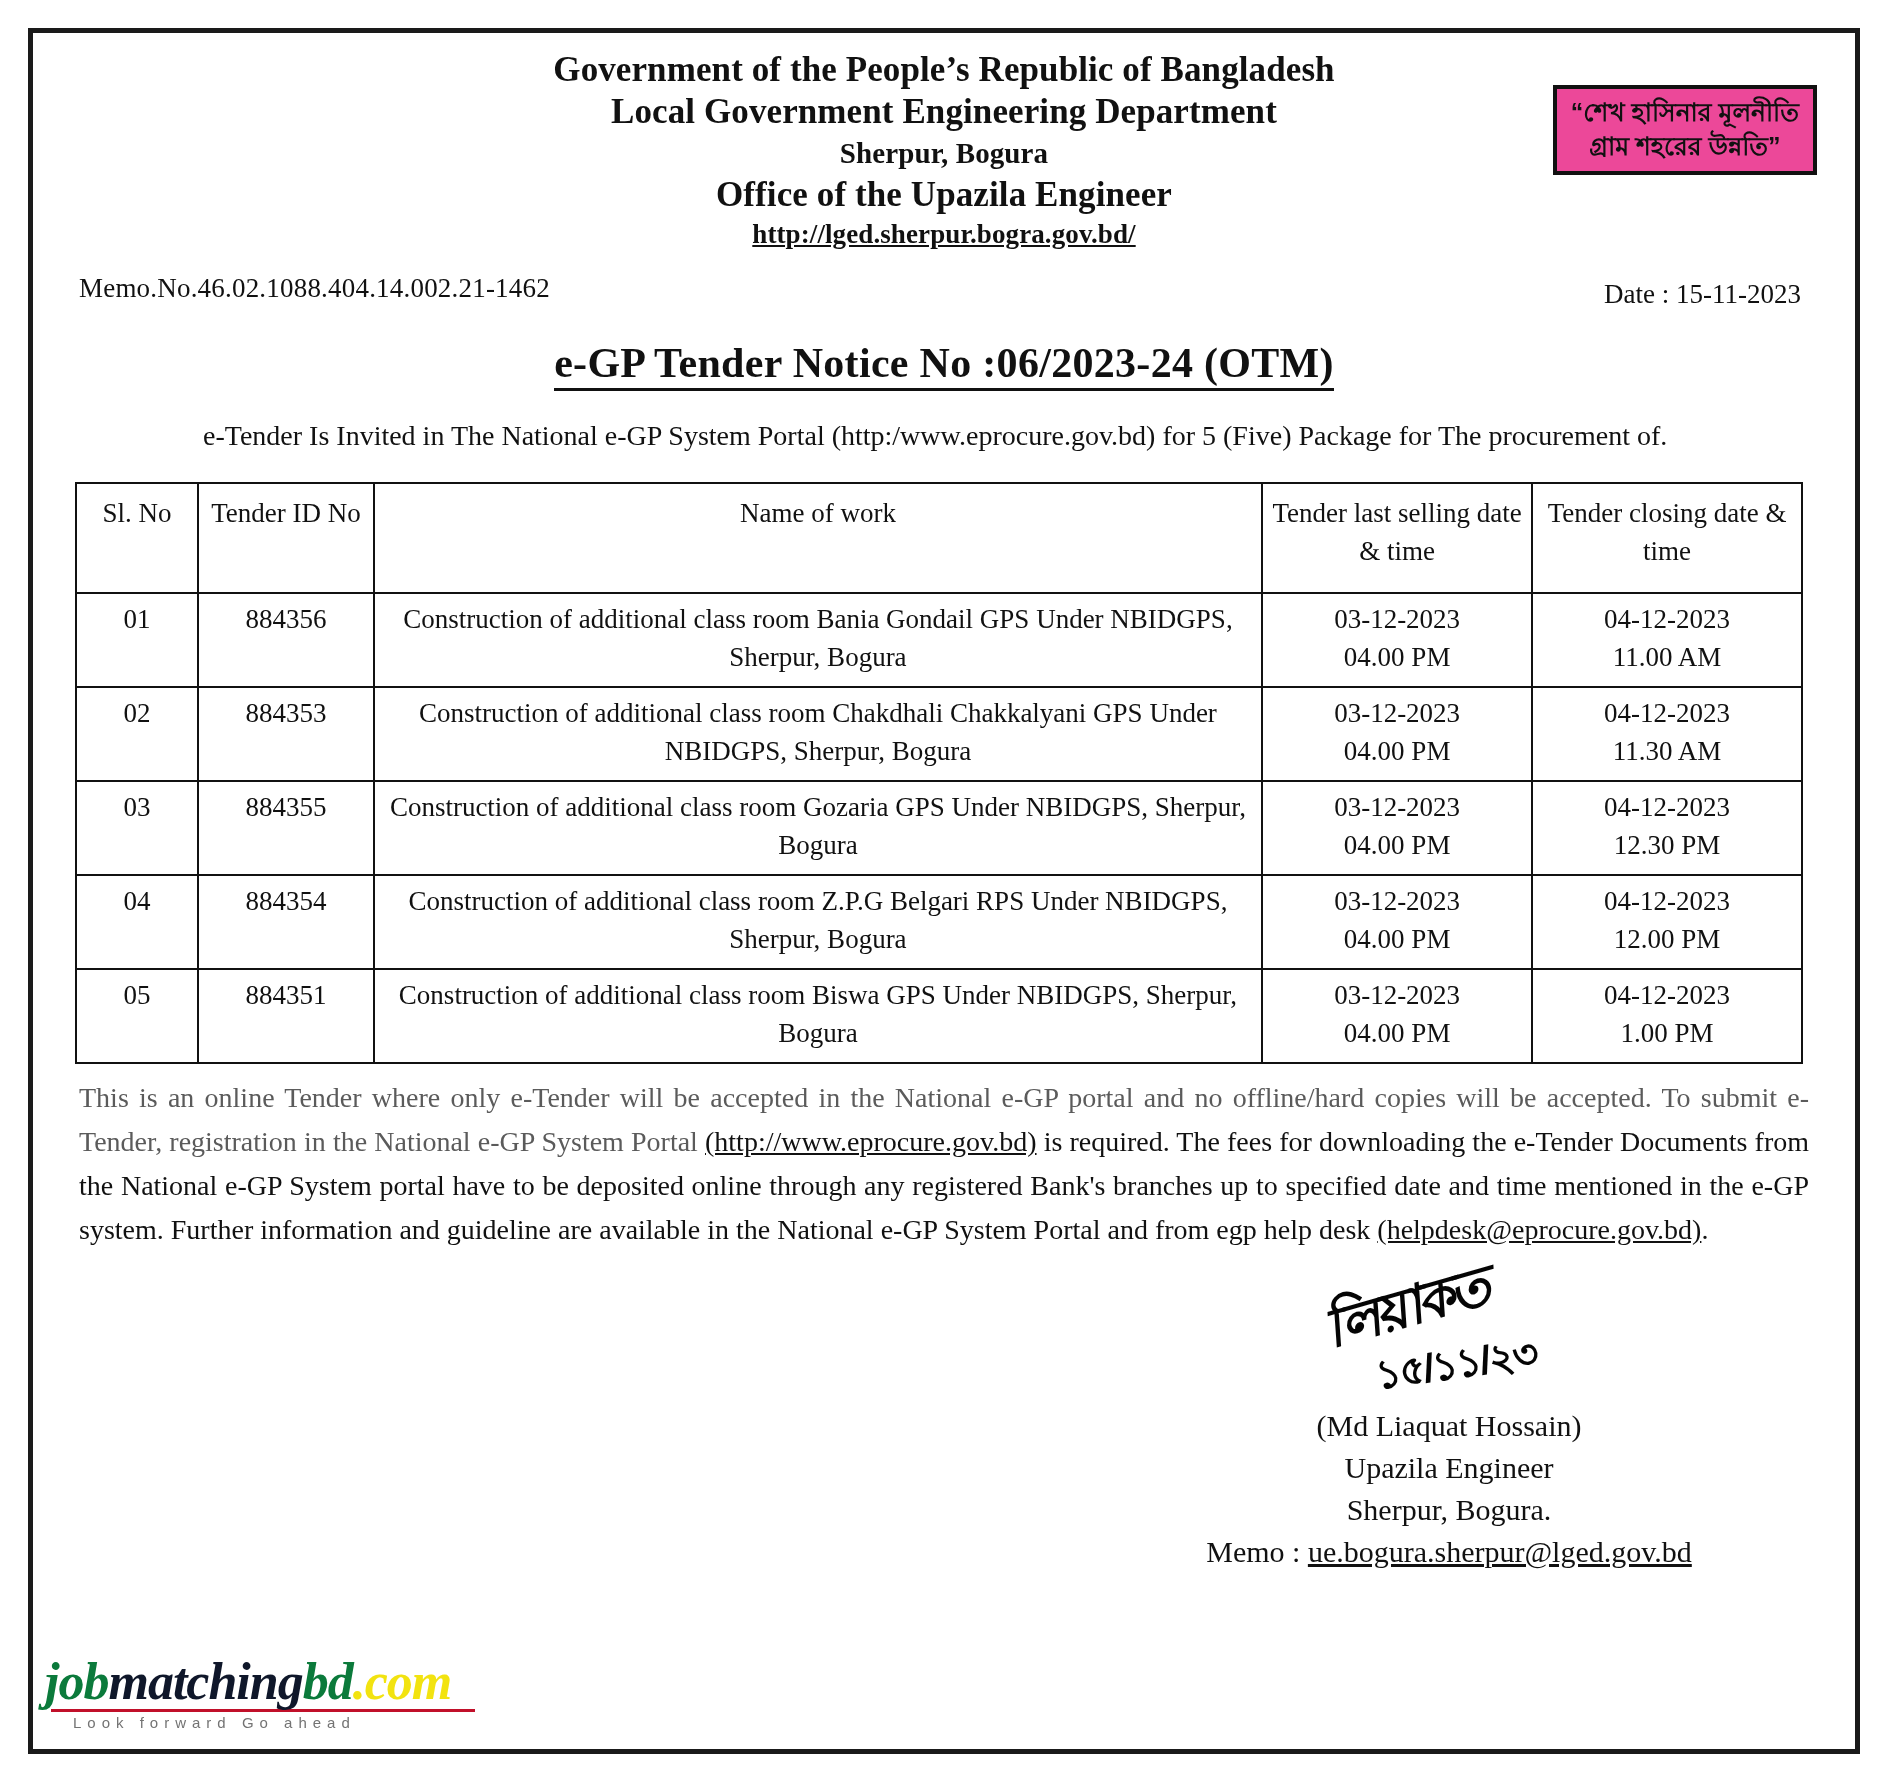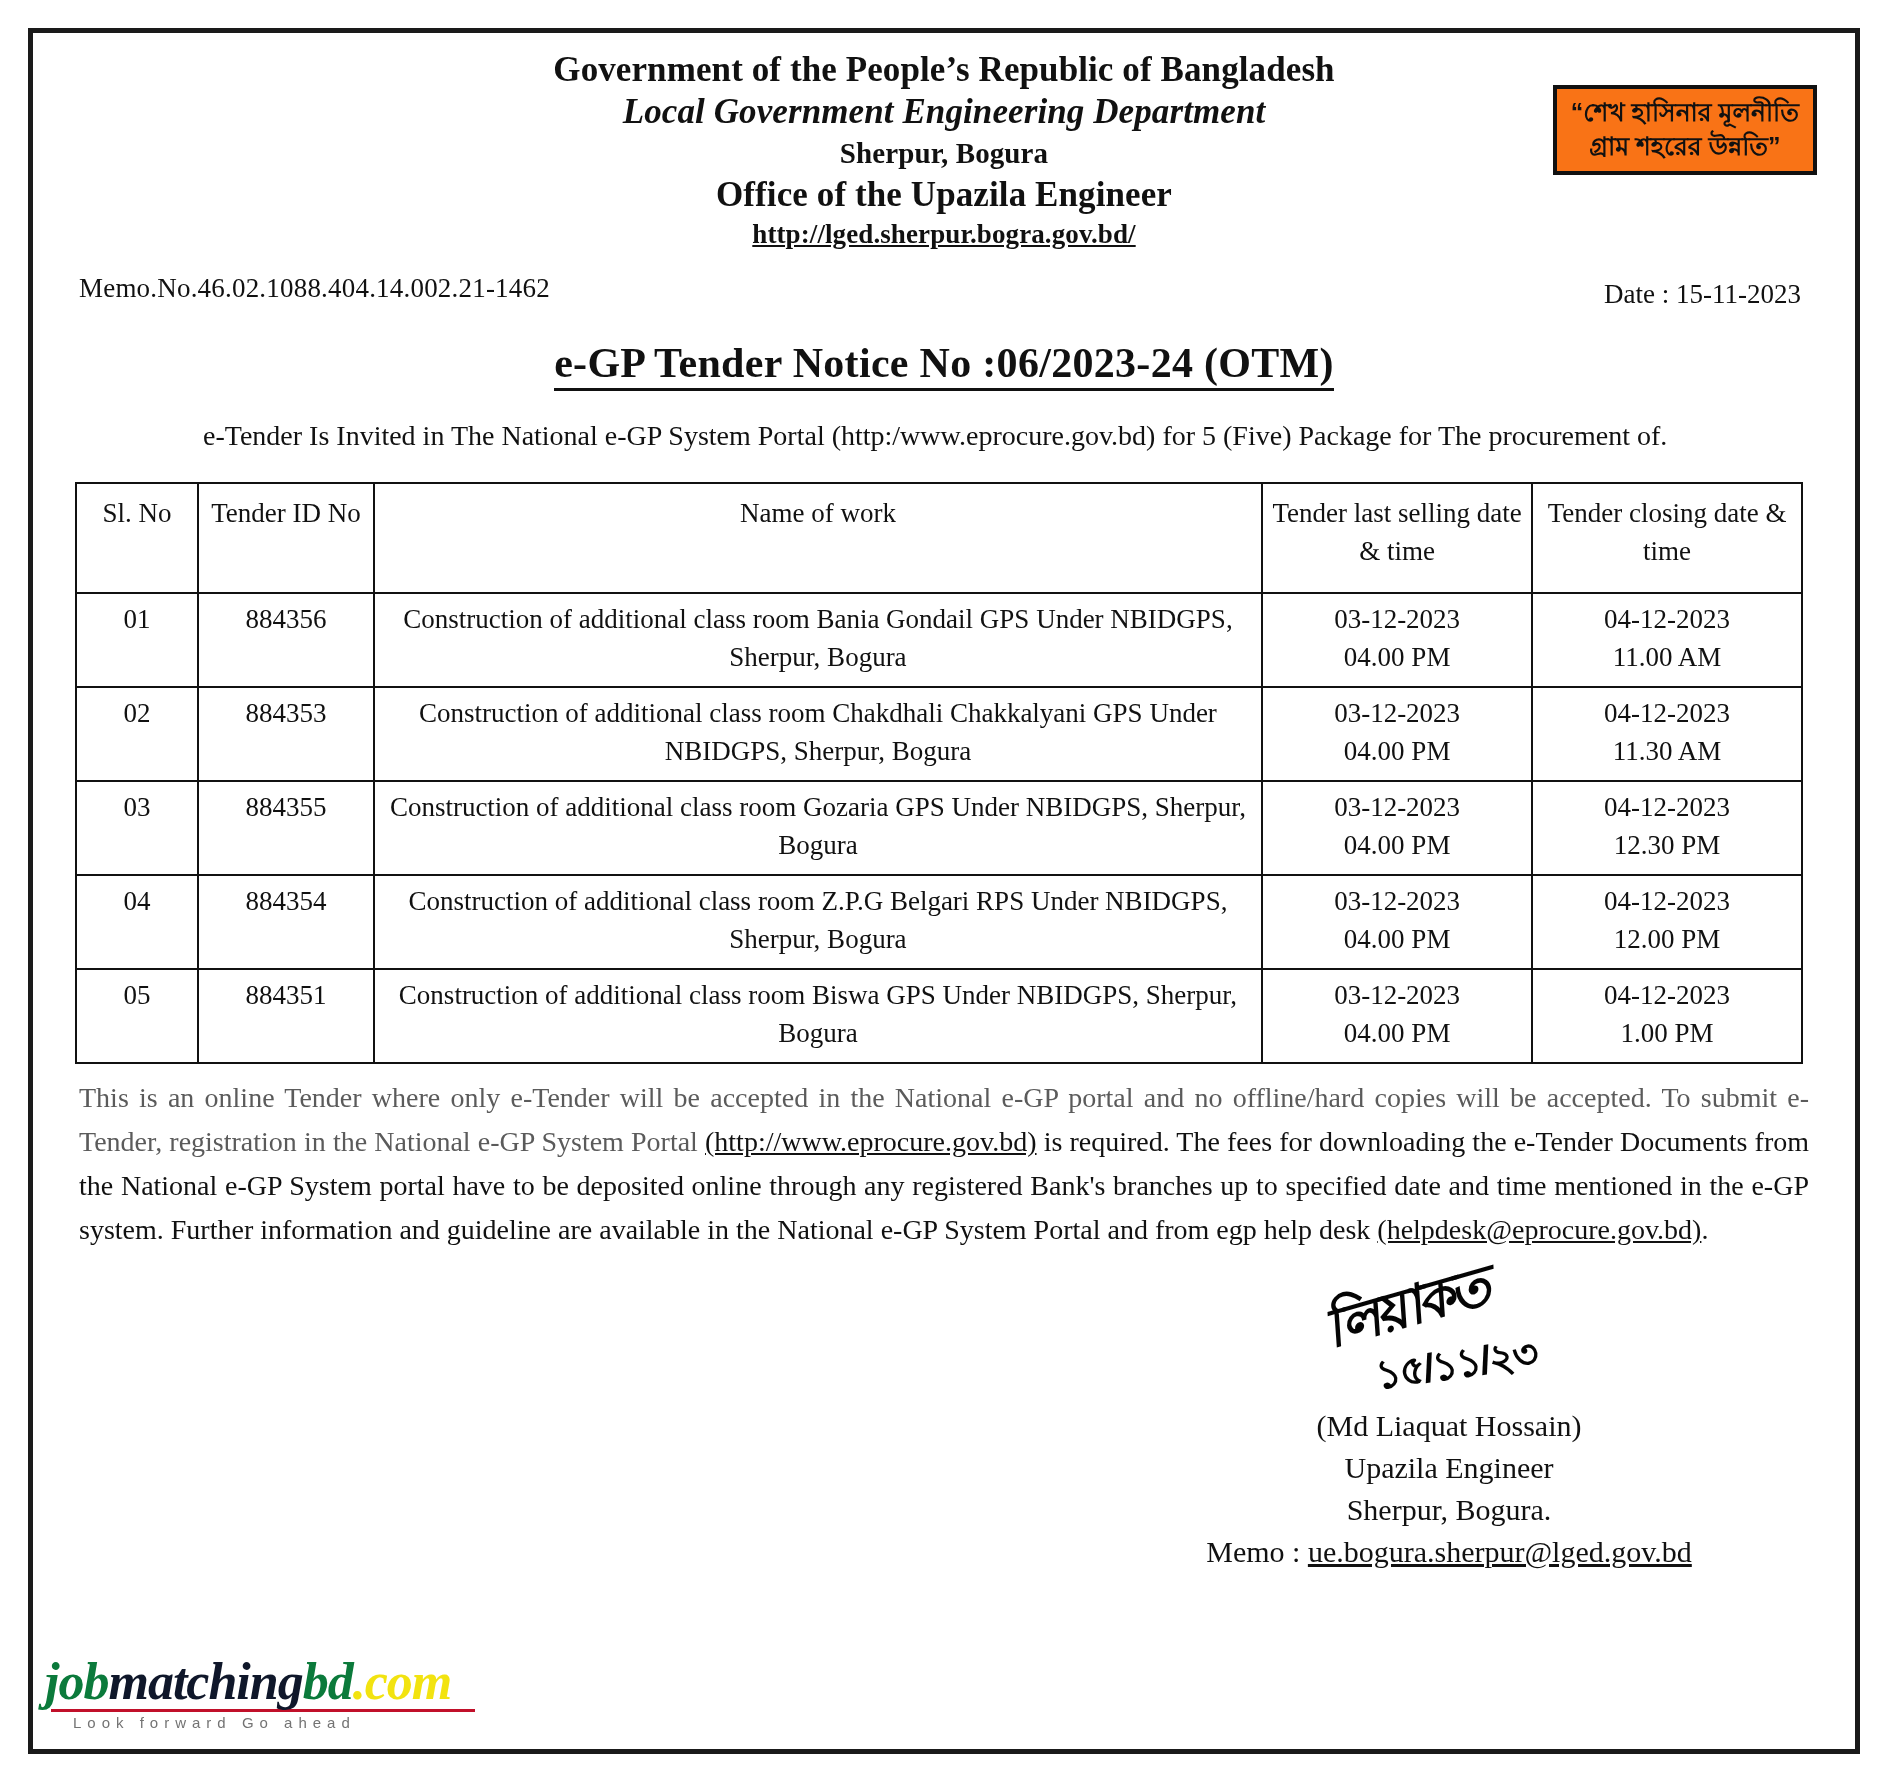--- a/index.html
+++ b/index.html
@@ -34,21 +34,21 @@
     box-sizing: border-box;
   }
 
   
   .hdr {
     text-align: center;
     font-weight: bold;
     letter-spacing: 0.1px;
   }
   .hdr-l1 { font-size: 35px; line-height: 42px; margin-top: 6px; }
-  .hdr-l2 { font-size: 35px; line-height: 42px; font-style: italic; }
+  .hdr-l2 { font-size: 35px; line-height: 42px; }
   .hdr-l3 { font-size: 35px; line-height: 44px; }
   .hdr-l4 { font-size: 29px; line-height: 40px; }
   .hdr-url {
     font-size: 27px;
     line-height: 34px;
     text-decoration: underline;
     font-weight: bold;
   }
 
   
@@ -56,21 +56,21 @@
     position: absolute;
     right: 38px;
     top: 52px;
     border: 4px solid #111;
     padding: 6px 14px 8px 14px;
     text-align: center;
     font-family: "Liberation Sans", "DejaVu Sans", sans-serif;
     font-weight: bold;
     line-height: 34px;
     font-size: 25px;
-    background: #f97316;
+    background: #ec4899;
     white-space: nowrap;
   }
 
   
   .memo-row {
     position: relative;
     height: 50px;
     margin-top: 16px;
   }
   .memo-no {

